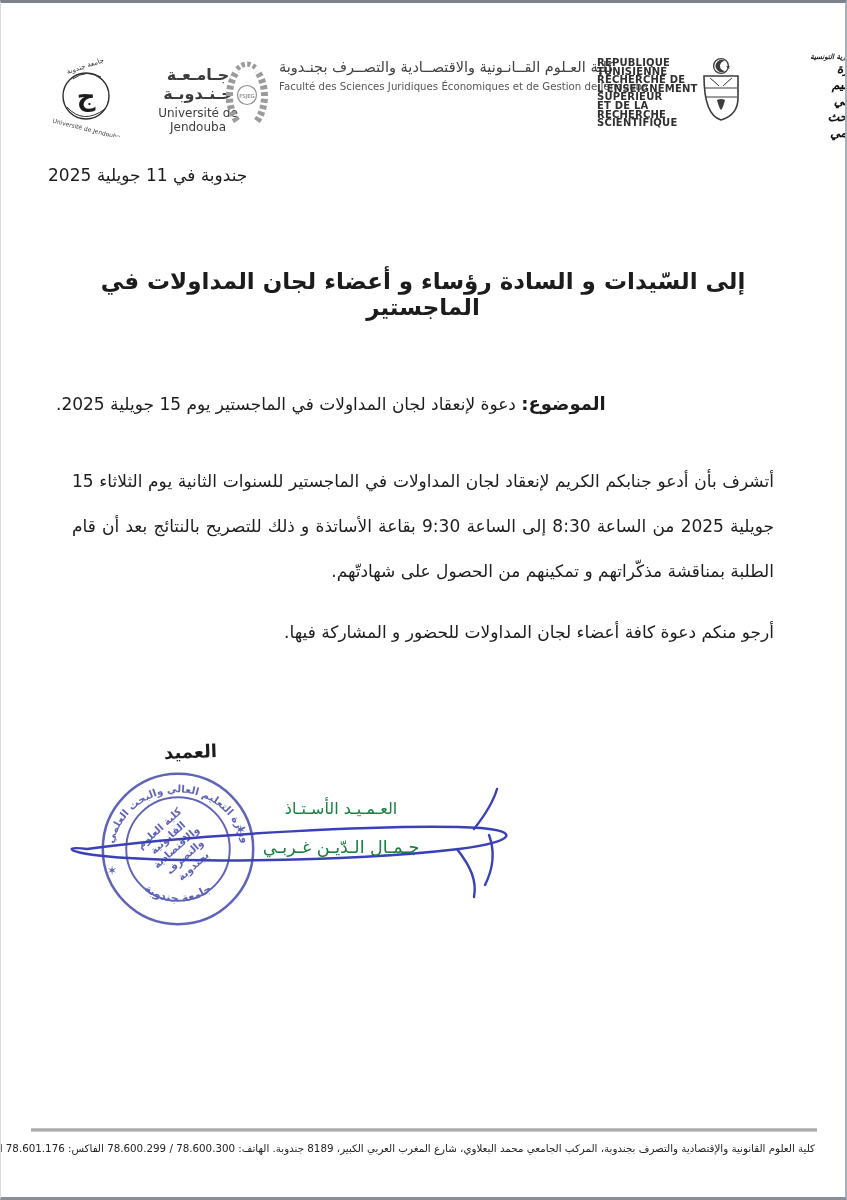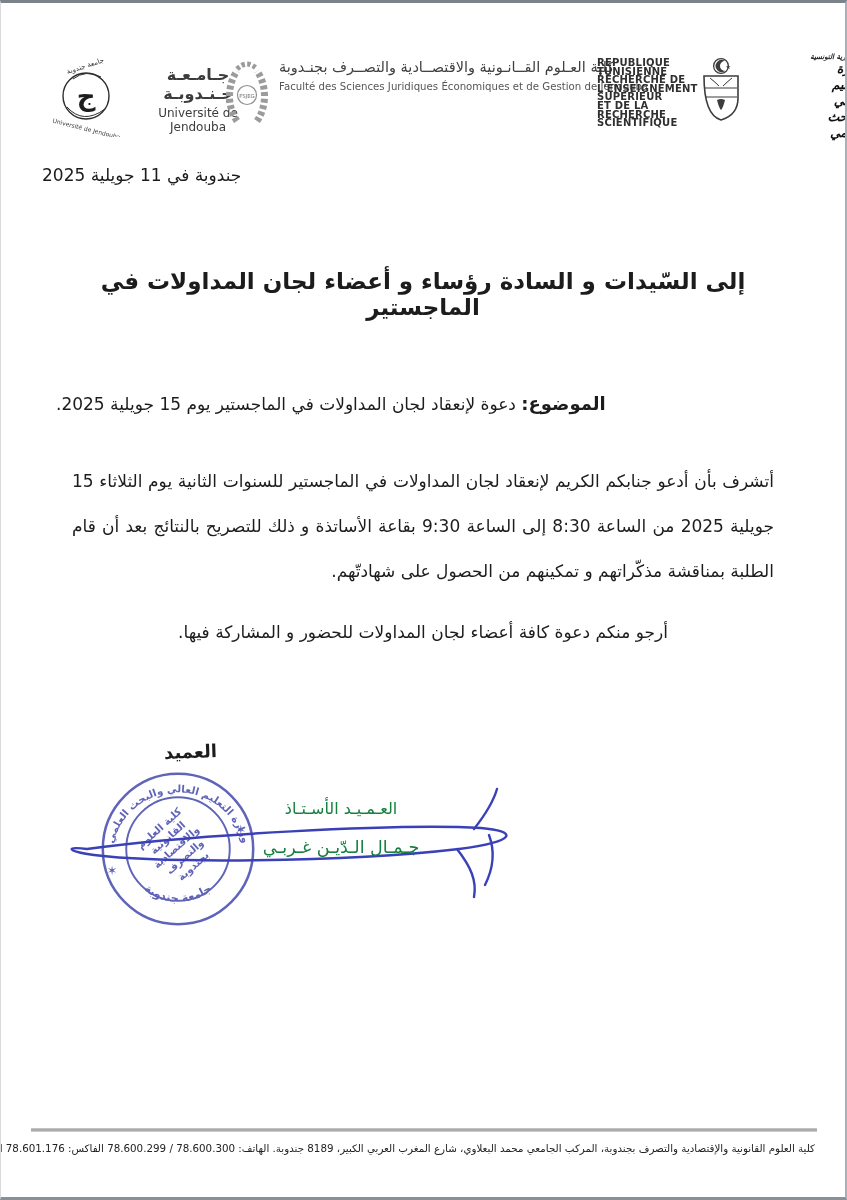--- a/index.html
+++ b/index.html
@@ -27,29 +27,29 @@
   .fac-names{position:absolute;left:240px;top:8px;width:340px;}
   .fac-ar{font-size:14.5px;color:#404040;direction:rtl;text-align:left;white-space:nowrap;}
   .fac-fr{font-size:10.2px;color:#565656;margin-top:6px;white-space:nowrap;}
   .min-fr{position:absolute;left:558px;top:8px;width:116px;text-align:left;
           font-size:10px;font-weight:bold;color:#2f2f2f;line-height:8.6px;letter-spacing:.2px;}
   .coat{position:absolute;left:662px;top:6px;}
   .min-ar{position:absolute;left:740px;top:2px;width:86px;text-align:right;direction:rtl;font-style:italic;}
   .min-ar-s{font-size:7px;font-weight:bold;color:#222;line-height:8px;}
   .min-ar-b{font-size:12.5px;font-weight:bold;color:#111;line-height:16px;margin-left:34px;}
   
-  .dateline{position:absolute;left:41px;top:162px;font-size:17px;direction:rtl;}
+  .dateline{position:absolute;left:47px;top:162px;font-size:17px;direction:rtl;}
   .recipient{position:absolute;left:60px;right:60px;top:265px;text-align:center;
              font-size:23px;font-weight:bold;direction:rtl;}
   .subject{position:absolute;right:55px;left:55px;top:390px;font-size:17px;direction:rtl;text-align:left;}
   .subject b{font-size:18px;}
   .bodytext{position:absolute;right:55px;left:55px;top:440px;font-size:17px;
             direction:rtl;text-align:justify;line-height:45px;}
   .bodytext p{margin:16px;}
-  .p2{margin-top:12px !important;text-align:center;}
+  .p2{margin-top:12px !important;text-align:right;}
   .closing{margin-top:18px !important;text-align:right;}
   
   .dean-title{position:absolute;left:163px;top:738px;font-size:18px;font-weight:bold;
               transform:rotate(-2deg);letter-spacing:1px;}
   .stamp{position:absolute;left:92px;top:763px;color:#4a4fb0;opacity:.88;}
   .sig-svg{position:absolute;left:18px;top:772px;}
   .sig-name{position:absolute;left:252px;width:176px;direction:rtl;text-align:center;
             color:#15803d;font-weight:normal;}
   .sig-name1{top:796px;font-size:16px;letter-spacing:.5px;}
   .sig-name2{top:834px;font-size:17.5px;letter-spacing:.5px;}

